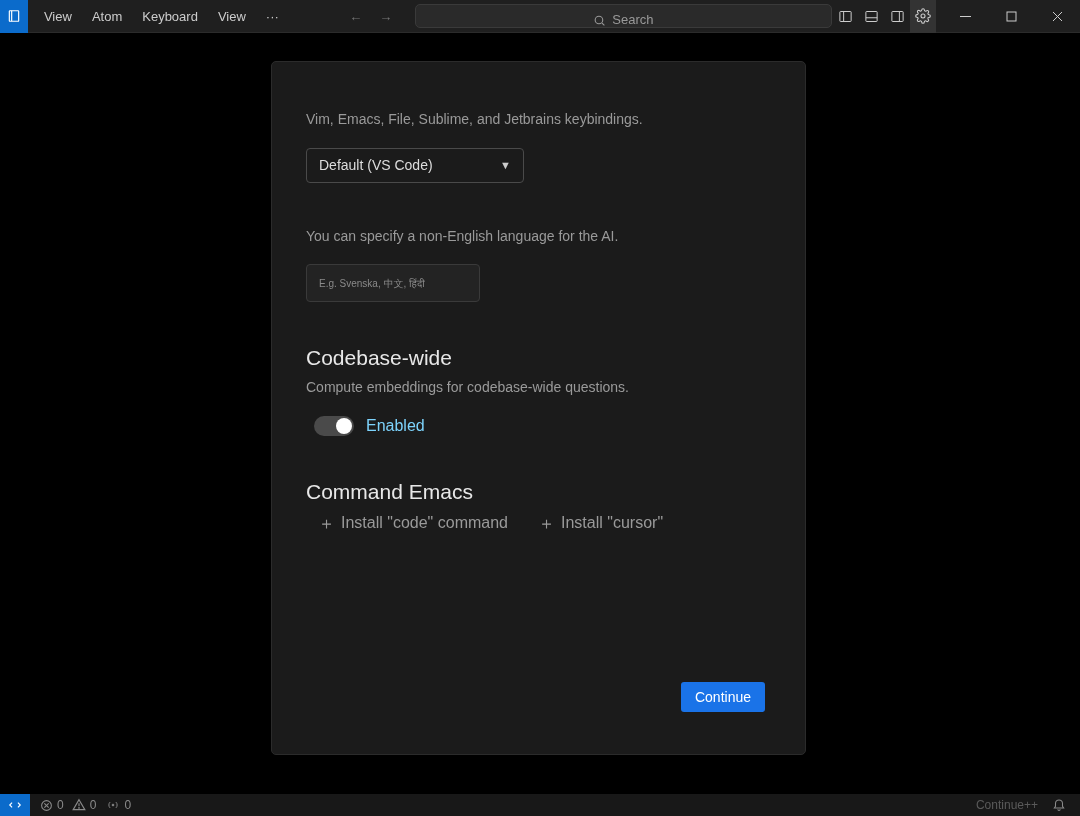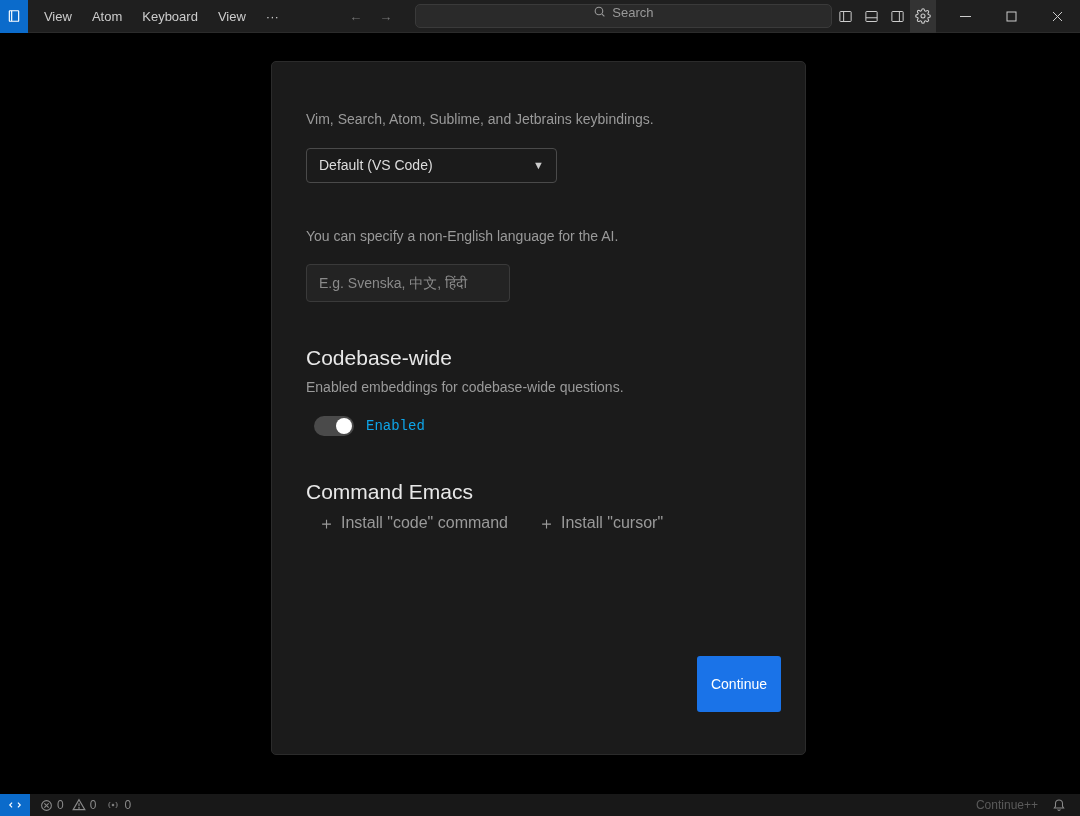--- a/index.html
+++ b/index.html
@@ -7,51 +7,51 @@
 
     
     .titlebar { height:33px; display:flex; align-items:center; background:#1f1f1f; border-bottom:1px solid #2b2b2b; font-size:13px; color:#ccc; }
     .app-icon { width:28px; height:33px; background:#0b6bcb; display:flex; align-items:center; justify-content:center; }
     .app-icon svg { width:14px; height:14px; }
     .menus { display:flex; gap:0; margin-left:6px; }
     .menu-item { padding:6px 10px; color:#ccc; cursor:default; }
     .ellipsis { padding:6px 10px; color:#ccc; }
     .nav-arrows { display:flex; gap:8px; margin-left:56px; align-items:center; }
     .nav-arrow { color:#777; width:22px; text-align:center; }
-    .searchbox { margin-left:18px; height:24px; width:418px; background:#2a2a2a; border:1px solid #3a3a3a; border-radius:5px; display:flex; align-items:flex-start; justify-content:center; gap:6px; color:#999; }
+    .searchbox { margin-left:18px; height:24px; width:418px; background:#2a2a2a; border:1px solid #3a3a3a; border-radius:5px; display:flex; align-items:flex-end; justify-content:center; gap:6px; color:#999; }
     .right-icons { margin-left:auto; display:flex; align-items:center; gap:0; padding-right:0; }
     .ticon { width:26px; height:33px; display:flex; align-items:center; justify-content:center; color:#bbb; }
     .ticon.hl { background:#333; }
     .win-controls { display:flex; }
     .win-btn { width:46px; height:33px; display:flex; align-items:center; justify-content:center; color:#bbb; }
     .spacer-small { width:6px; }
 
     
     .main { position:absolute; top:33px; left:0; right:0; bottom:22px; background:#000; }
     .card { position:absolute; left:271px; top:28px; width:535px; height:694px; background:#1b1b1b; border:1px solid #2b2b2b; border-radius:5px; padding:48px 34px 24px 34px; }
 
     .sect-title { font-size:21px; color:#e8e8e8; font-weight:500; margin-bottom:8px; }
     .sect-desc  { font-size:14px; color:#9a9a9a; margin-bottom:18px; line-height:1.4; }
 
-    .select { width:251px; height:35px; border:1px solid #4a4a4a; border-radius:4px; background:#1b1b1b; display:flex; align-items:center; padding:0 12px; justify-content:space-between; color:#ddd; font-size:14px; }
+    .select { width:218px; height:35px; border:1px solid #4a4a4a; border-radius:4px; background:#1b1b1b; display:flex; align-items:center; padding:0 12px; justify-content:space-between; color:#ddd; font-size:14px; }
     .chev { color:#ccc; font-size:11px; }
 
-    .textin { width:204px; height:38px; border:1px solid #3a3a3a; background:#232323; border-radius:4px; padding:0 12px; color:#ddd; font-size:14px; }
+    .textin { width:174px; height:38px; border:1px solid #3a3a3a; background:#232323; border-radius:4px; padding:0 12px; color:#ddd; font-size:10px; }
     .textin::placeholder { color:#8a8a8a; }
 
     .toggle-row { display:flex; align-items:center; gap:12px; margin-top:4px; }
     .toggle { width:40px; height:20px; border-radius:10px; background:#4a4a4a; position:relative; margin-left:8px;}
     .knob { width:16px; height:16px; background:#fff; border-radius:50%; position:absolute; top:2px; right:2px; }
-    .toggle-label { color:#0ea5e9; font-size:14px;font-family:Liberation Mono, monospace; }
+    .toggle-label { color:#7dd3fc; font-size:16px; }
 
     .cmd-row { display:flex; gap:30px; margin-top:6px; margin-left:12px; }
     .cmd-btn { color:#9a9a9a; font-size:16px; display:flex; align-items:center; gap:6px; }
     .plus { font-size:17px; }
 
-    .continue { position:absolute; right:24px; bottom:42px; background:#1a73e8; color:#fff; padding:20px 14px; border-radius:3px; font-size:14px; }
+    .continue { position:absolute; right:40px; bottom:42px; background:#1a73e8; color:#fff; padding:7px 14px; border-radius:3px; font-size:14px; }
 
     .gap-lg { height:44px; }
 
     
     .statusbar { position:absolute; left:0; right:0; bottom:0; height:22px; background:#181818; display:flex; align-items:center; font-size:12px; color:#8a8a8a; }
     .remote { width:30px; height:22px; background:#0b6bcb; color:#fff; display:flex; align-items:center; justify-content:center; font-size:13px;}
     .status-item { display:flex; align-items:center; gap:4px; margin-left:10px; }
     .status-right { margin-left:auto; display:flex; align-items:center; gap:14px; padding-right:14px; }
   </style>
 </head>
@@ -125,35 +125,35 @@
             <line x1="10" y1="1" x2="1" y2="10" stroke="#ccc" stroke-width="1"></line>
           </svg>
         </div>
     </div>
   </div>
 </div>
 
 <div class="main">
   <div class="card">
 
-    <div class="sect-desc">Vim, Search, Atom, Sublime, and Jetbrains keybindings.</div>
+    <div class="sect-desc">Vim, Emacs, File, Sublime, and Jetbrains keybindings.</div>
     <div class="select">
       <span>Default (VS Code)</span>
       <span class="chev">▼</span>
     </div>
 
     <div class="gap-lg"></div>
 
     <div class="sect-desc">You can specify a non-English language for the AI.</div>
     <input class="textin" placeholder="E.g. Svenska, 中文, हिंदी" style="">
 
     <div class="gap-lg"></div>
 
     <div class="sect-title">Codebase-wide</div>
-    <div class="sect-desc">Enabled embeddings for codebase-wide questions.</div>
+    <div class="sect-desc">Compute embeddings for codebase-wide questions.</div>
     <div class="toggle-row">
       <div class="toggle">
           <div class="knob"></div>
         </div>
       <span class="toggle-label">Enabled</span>
     </div>
 
     <div class="gap-lg"></div>
 
     <div class="sect-title">Command Emacs</div>

